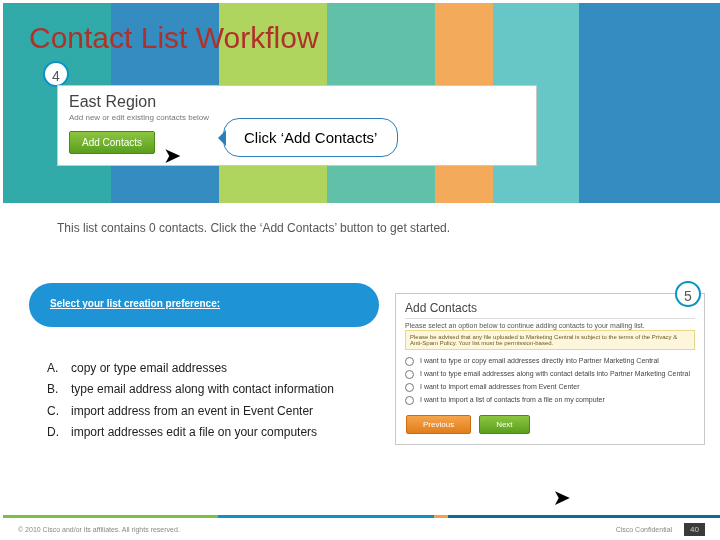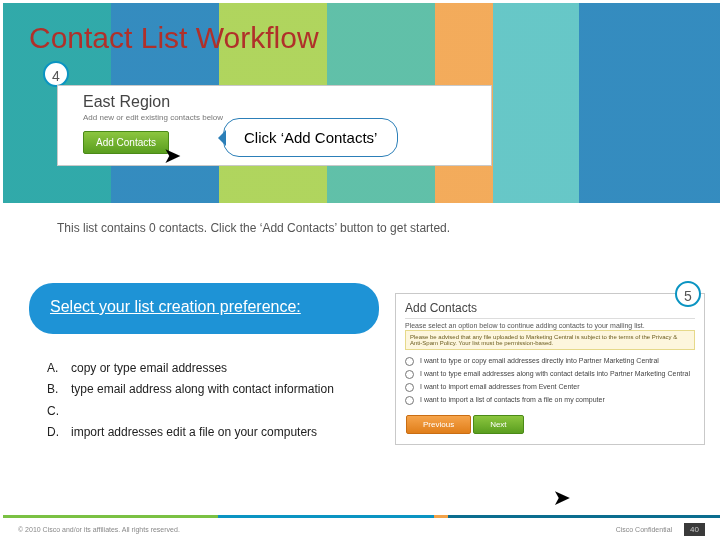--- a/index.html
+++ b/index.html
@@ -47,24 +47,24 @@
     line-height: 26px;
     text-align: center;
   }
   #badge4 { top: 58px; left: 40px; }
   #badge5 { top: 278px; right: 20px; z-index: 50; }
 
   
   .panel4 {
     position: absolute;
     top: 82px; left: 54px;
-    width: 435px;
+    width: 480px;
     background: #fff;
     border: 1px solid #c9c9c9;
-    padding: 6px 10px 10px 24px;
+    padding: 6px 10px 10px 10px;
   }
   .panel4 h3 {
     font-size: 16px; font-weight: normal; color: #444;
   }
   .panel4 .sub {
     font-size: 8px; color: #777; margin-top: 2px;
   }
   .addbtn {
     display: inline-block;
     margin-top: 8px;
@@ -116,21 +116,21 @@
   .panel5 {
     position: absolute;
     top: 280px; left: 26px;
     width: 350px;
     background: #1e93d6;
     color: #fff;
     border-radius: 24px 24px 24px 24px;
     padding: 14px 20px 14px 20px;
   }
   .panel5 h4 {
-    font-size: 16px; font-weight: normal;
+    font-size: 10px; font-weight: bold;
     text-decoration: underline;
     margin-bottom: 4px;
   }
 
   .option-list {
     position: absolute;
     top: 355px; left: 42px;
     width: 330px;
     font-size: 12px;
     color: #222;
@@ -160,21 +160,21 @@
     background: #fdf6dd; border: 1px solid #e6d98a;
     padding: 3px 4px; font-size: 6px; color: #6b5c1f;
     margin-bottom: 6px;
   }
   .shot5 .radio-row {
     font-size: 7px; color: #444;
     margin: 2px 0;
     display: flex; gap: 4px; align-items: flex-start;
   }
   .shot5 .radio-row input { width: 9px; height: 9px; margin-top: 1px; flex-shrink: 0; }
-  .shot5 .btns { margin-top: 8px; display: flex; }
+  .shot5 .btns { margin-top: 8px; display: flex; gap: 6px; }
   .shot5 .btn {
     font-size: 8px; padding: 4px 16px; border-radius: 2px;
     border: 1px solid #999; color: #fff; cursor: pointer;
   }
   .shot5 .prev { background: linear-gradient(#f6a44b, #e07e1a); border-color:#c96d13;}
   .shot5 .next { background: linear-gradient(#8cc63f, #5a9e1f); border-color:#4a8a17;text-align:right;}
 
   
   .footer {
     position: absolute;
@@ -226,20 +226,21 @@
   <div class="row">
     <span class="lbl">A.</span>
     <span>copy or type email addresses</span>
   </div>
   <div class="row">
     <span class="lbl">B.</span>
     <span>type email address along with contact information</span>
   </div>
   <div class="row">
     <span class="lbl">C.</span>
+    <span>import address from an event in Event Center</span>
   </div>
   <div class="row">
     <span class="lbl">D.</span>
     <span>import addresses edit a file on your computers</span>
   </div>
 </div>
 
 <div class="shot5">
   <h5>Add Contacts</h5>
   <div>Please select an option below to continue adding contacts to your mailing list.</div>

